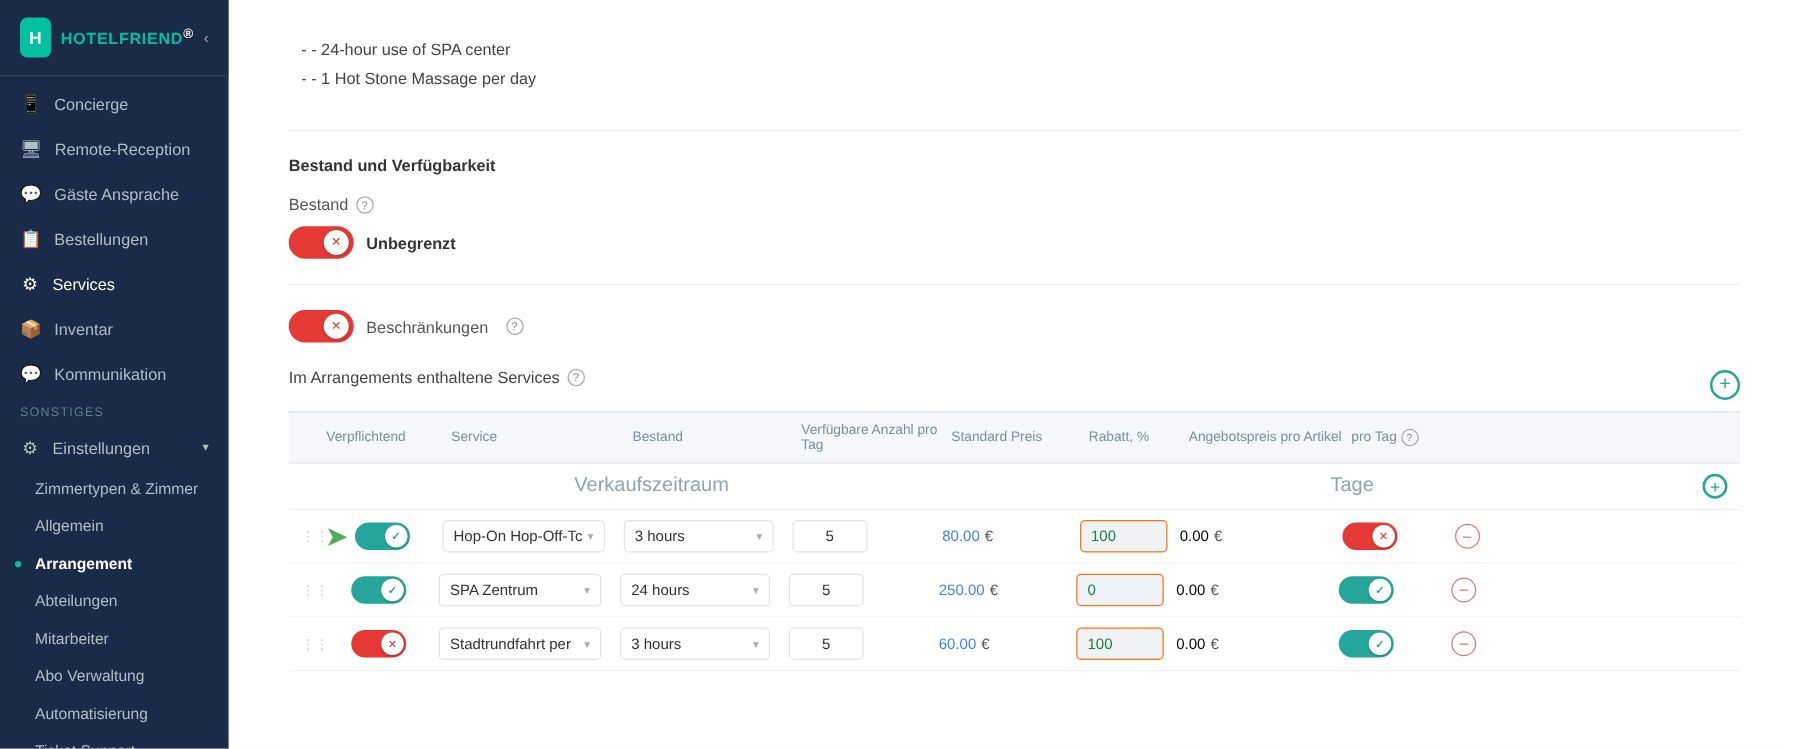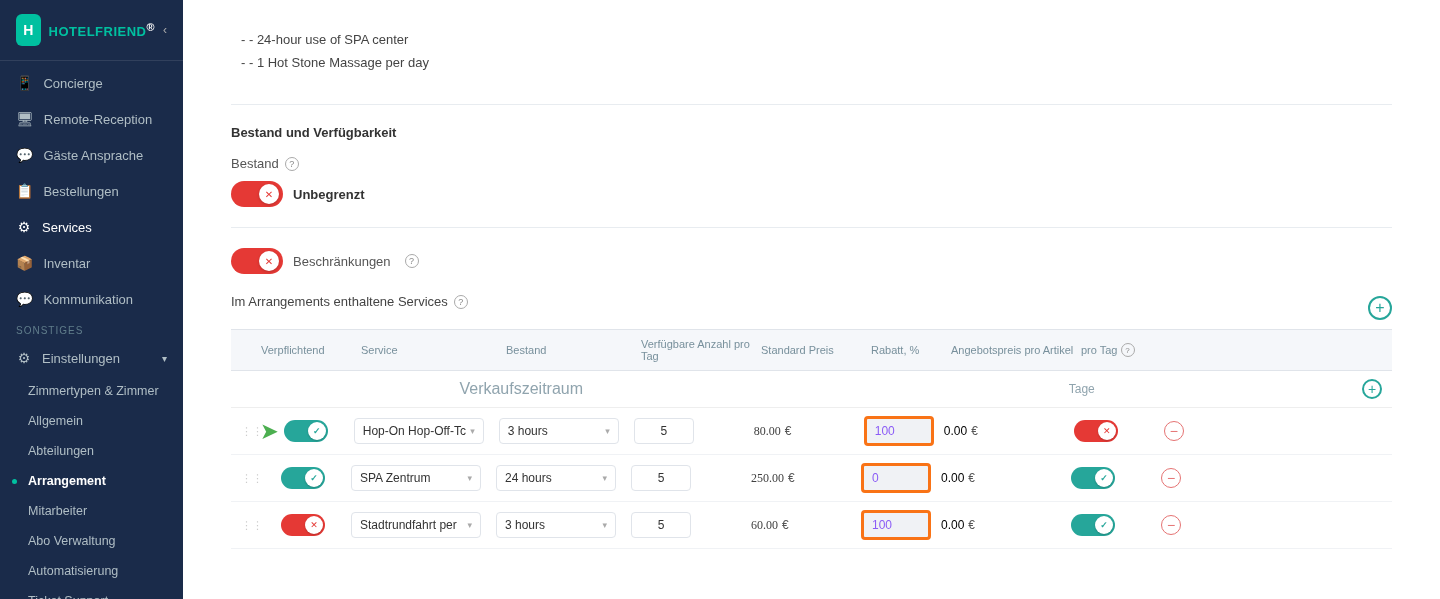--- a/index.html
+++ b/index.html
@@ -229,30 +229,30 @@
       width: 60px;
       text-align: center;
       background: #fff;
     }
 
     
     .price-display {
       display: flex; align-items: center; gap: 4px;
       font-size: 12px; color: #aaa;
     }
-    .price-val { color: #404040; font-family: Liberation Serif, serif; }
+    .price-val { color: #3b82f6; }
     .euro-sym { color: #555; }
 
     
     .rabatt-input {
-      border: 3px solid #f97316;
+      border: 1px solid #f97316;
       border-radius: 4px;
       padding: 5px 8px;
       font-size: 12px;
-      color: #8b5cf6;
+      color: #15803d;
       width: 70px;
       background: #f0f2f5;
     }
 
     
     .angebots-display {
       display: flex; align-items: center; gap: 4px;
       font-size: 12px;
     }
 
@@ -319,26 +319,26 @@
       <span>Einstellungen</span>
       <span class="chevron">▾</span>
     </div>
 
     <div class="sub-item" style="position:relative;">
       <span>Zimmertypen &amp; Zimmer</span>
     </div>
     <div class="sub-item" style="position:relative;">
       <span>Allgemein</span>
     </div>
-    <div class="sub-item" style="position:relative;">
-      <span>Abteilungen</span>
-    </div>
     <div class="sub-item active" style="position:relative;">
       <span class="dot-sm" style="position:absolute;left:12px;width:5px;height:5px;background:#00c0a0;border-radius:50%;"></span>
       <span>Arrangement</span>
+    </div>
+    <div class="sub-item" style="position:relative;">
+      <span>Abteilungen</span>
     </div>
     <div class="sub-item">
       <span>Mitarbeiter</span>
     </div>
     <div class="sub-item">
       <span>Abo Verwaltung</span>
     </div>
     <div class="sub-item">
       <span>Automatisierung</span>
     </div>
@@ -407,21 +407,21 @@
         <div class="th col-angebots">Angebotspreis pro Artikel</div>
         <div class="th col-protag" style="display:flex;align-items:center;gap:3px;">
           <span>pro Tag</span>
           <span class="info-icon" style="font-size:8px;">?</span>
         </div>
         <div class="th col-action"></div>
       </div>
 
       <div style="display:flex;align-items:center;padding:8px 10px;background:#fff;border-bottom:1px solid #eee;">
         <div style="flex:1;text-align:center;font-size:16px;color:#90a4ae;">Verkaufszeitraum</div>
-        <div style="flex:1;text-align:center;font-size:12px;color:#90a4ae;">Tage</div>
+        <div style="flex:1;text-align:center;font-size:16px;color:#90a4ae;">Tage</div>
         <div style="margin-left:auto;">
           <button class="add-btn" style="margin-left:auto;width:20px;height:20px;font-size:14px;">+</button>
         </div>
       </div>
 
       <div class="service-row">
         <div style="width:20px;color:#ccc;font-size:11px;cursor:grab;">⋮⋮</div>
 
         <div style="color:#4caf50;font-size:20px;margin-right:6px;font-weight:bold;">➤</div>
         <div style="width:70px;">

